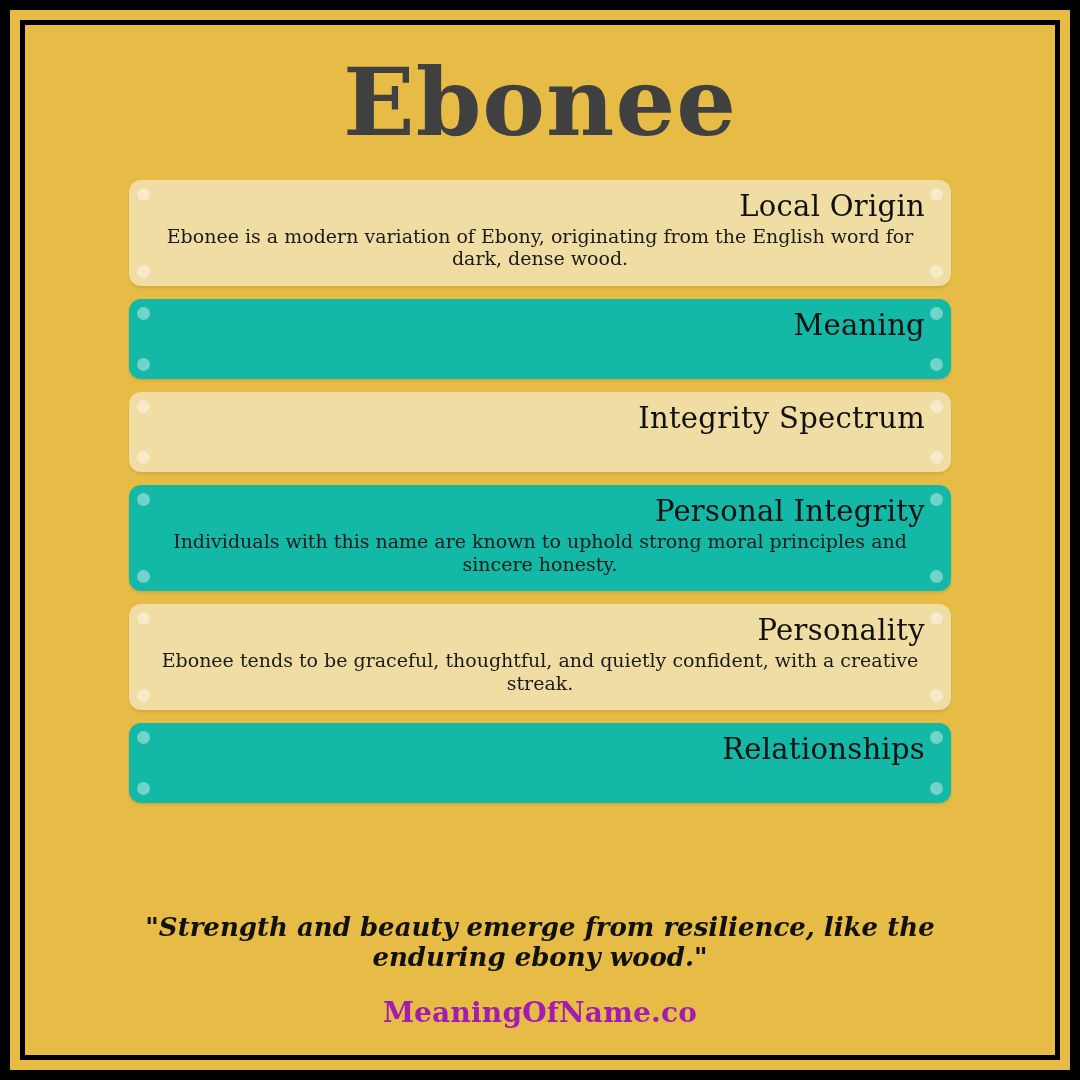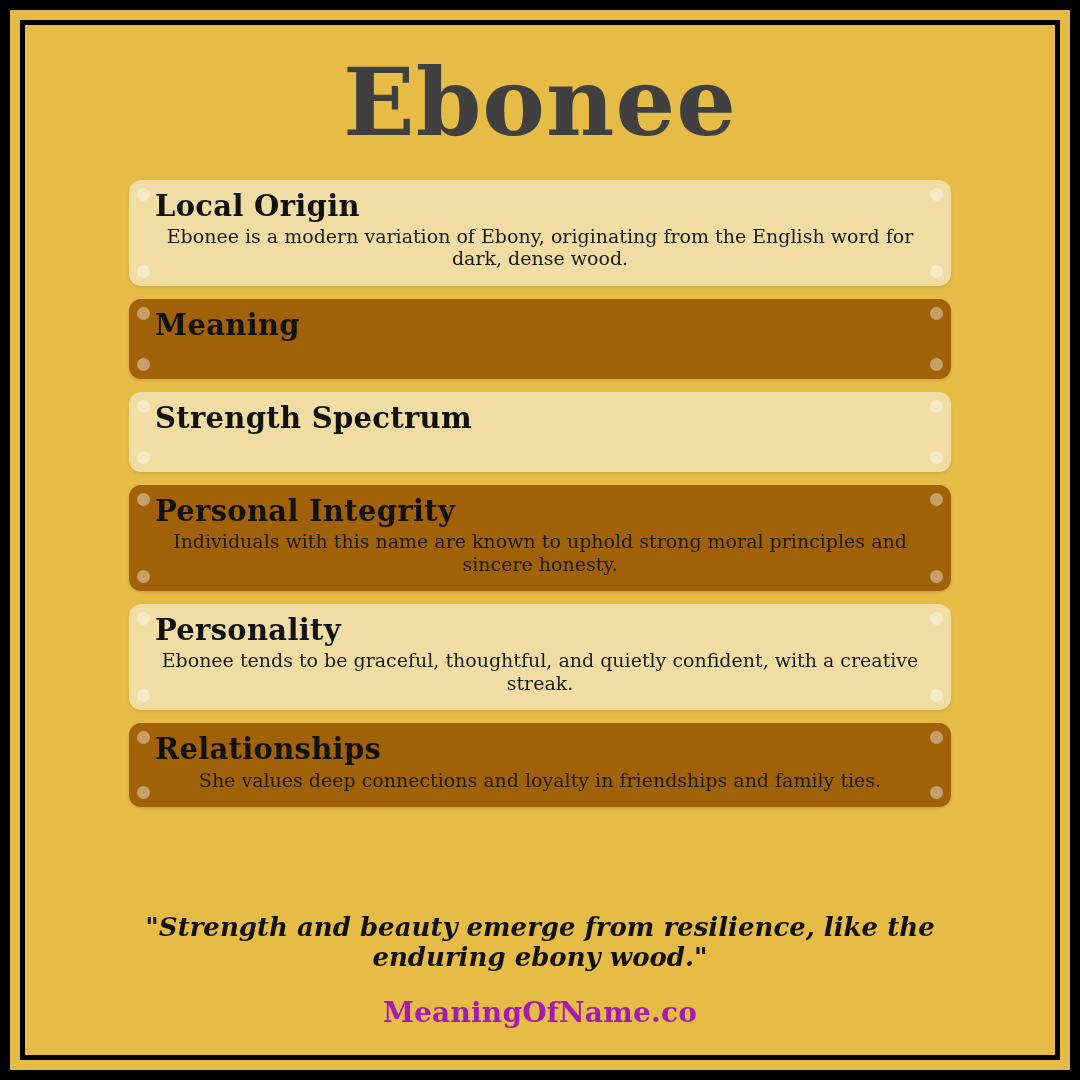--- a/index.html
+++ b/index.html
@@ -57,21 +57,21 @@
     box-sizing: border-box;
     border-radius: 12px;
     padding: 8px 26px 16px 26px;
     min-height: 80px;
     box-shadow: 0 2px 3px rgba(0,0,0,0.10);
   }
   .card.light {
     background: #f0dda4;
   }
   .card.dark {
-    background: #a16207;
+    background: #14b8a6;
   }
   
   .card::before,
   .card::after {
     content: "";
     position: absolute;
     width: 13px;
     height: 13px;
     border-radius: 50%;
     background: rgba(255,255,255,0.40);
@@ -84,22 +84,22 @@
     width: 13px;
     height: 13px;
     border-radius: 50%;
     background: rgba(255,255,255,0.40);
     bottom: 8px;
   }
   .dot-bl { left: 8px; }
   .dot-br { right: 8px; }
 
   .card-title {
-    text-align: left;
-    font-weight: 700;
+    text-align: right;
+    font-weight: 400;
     font-size: 29px;
     line-height: 1.15;
     color: #111111;
     margin: 2px 0 2px 0;
     letter-spacing: 0.3px;
   }
   .card-text {
     text-align: center;
     font-size: 19px;
     line-height: 1.18;
@@ -146,42 +146,41 @@
 
       <div class="card dark">
         <div class="dot-bl"></div>
         <div class="dot-br"></div>
         <div class="card-title">Meaning</div>
       </div>
 
       <div class="card light">
         <div class="dot-bl"></div>
         <div class="dot-br"></div>
-        <div class="card-title">Strength Spectrum</div>
+        <div class="card-title">Integrity Spectrum</div>
       </div>
 
       <div class="card dark">
         <div class="dot-bl"></div>
         <div class="dot-br"></div>
         <div class="card-title">Personal Integrity</div>
         <div class="card-text">Individuals with this name are known to uphold strong moral principles and sincere honesty.</div>
       </div>
 
       <div class="card light">
         <div class="dot-bl"></div>
         <div class="dot-br"></div>
         <div class="card-title">Personality</div>
         <div class="card-text">Ebonee tends to be graceful, thoughtful, and quietly confident, with a creative streak.</div>
       </div>
 
       <div class="card dark">
         <div class="dot-bl"></div>
         <div class="dot-br"></div>
         <div class="card-title">Relationships</div>
-        <div class="card-text">She values deep connections and loyalty in friendships and family ties.</div>
       </div>
 
     </div>
 
     <div class="footer">
       <div class="quote">"Strength and beauty emerge from resilience, like the enduring ebony wood."</div>
       <div class="brand">MeaningOfName.co</div>
     </div>
 
   </div>

